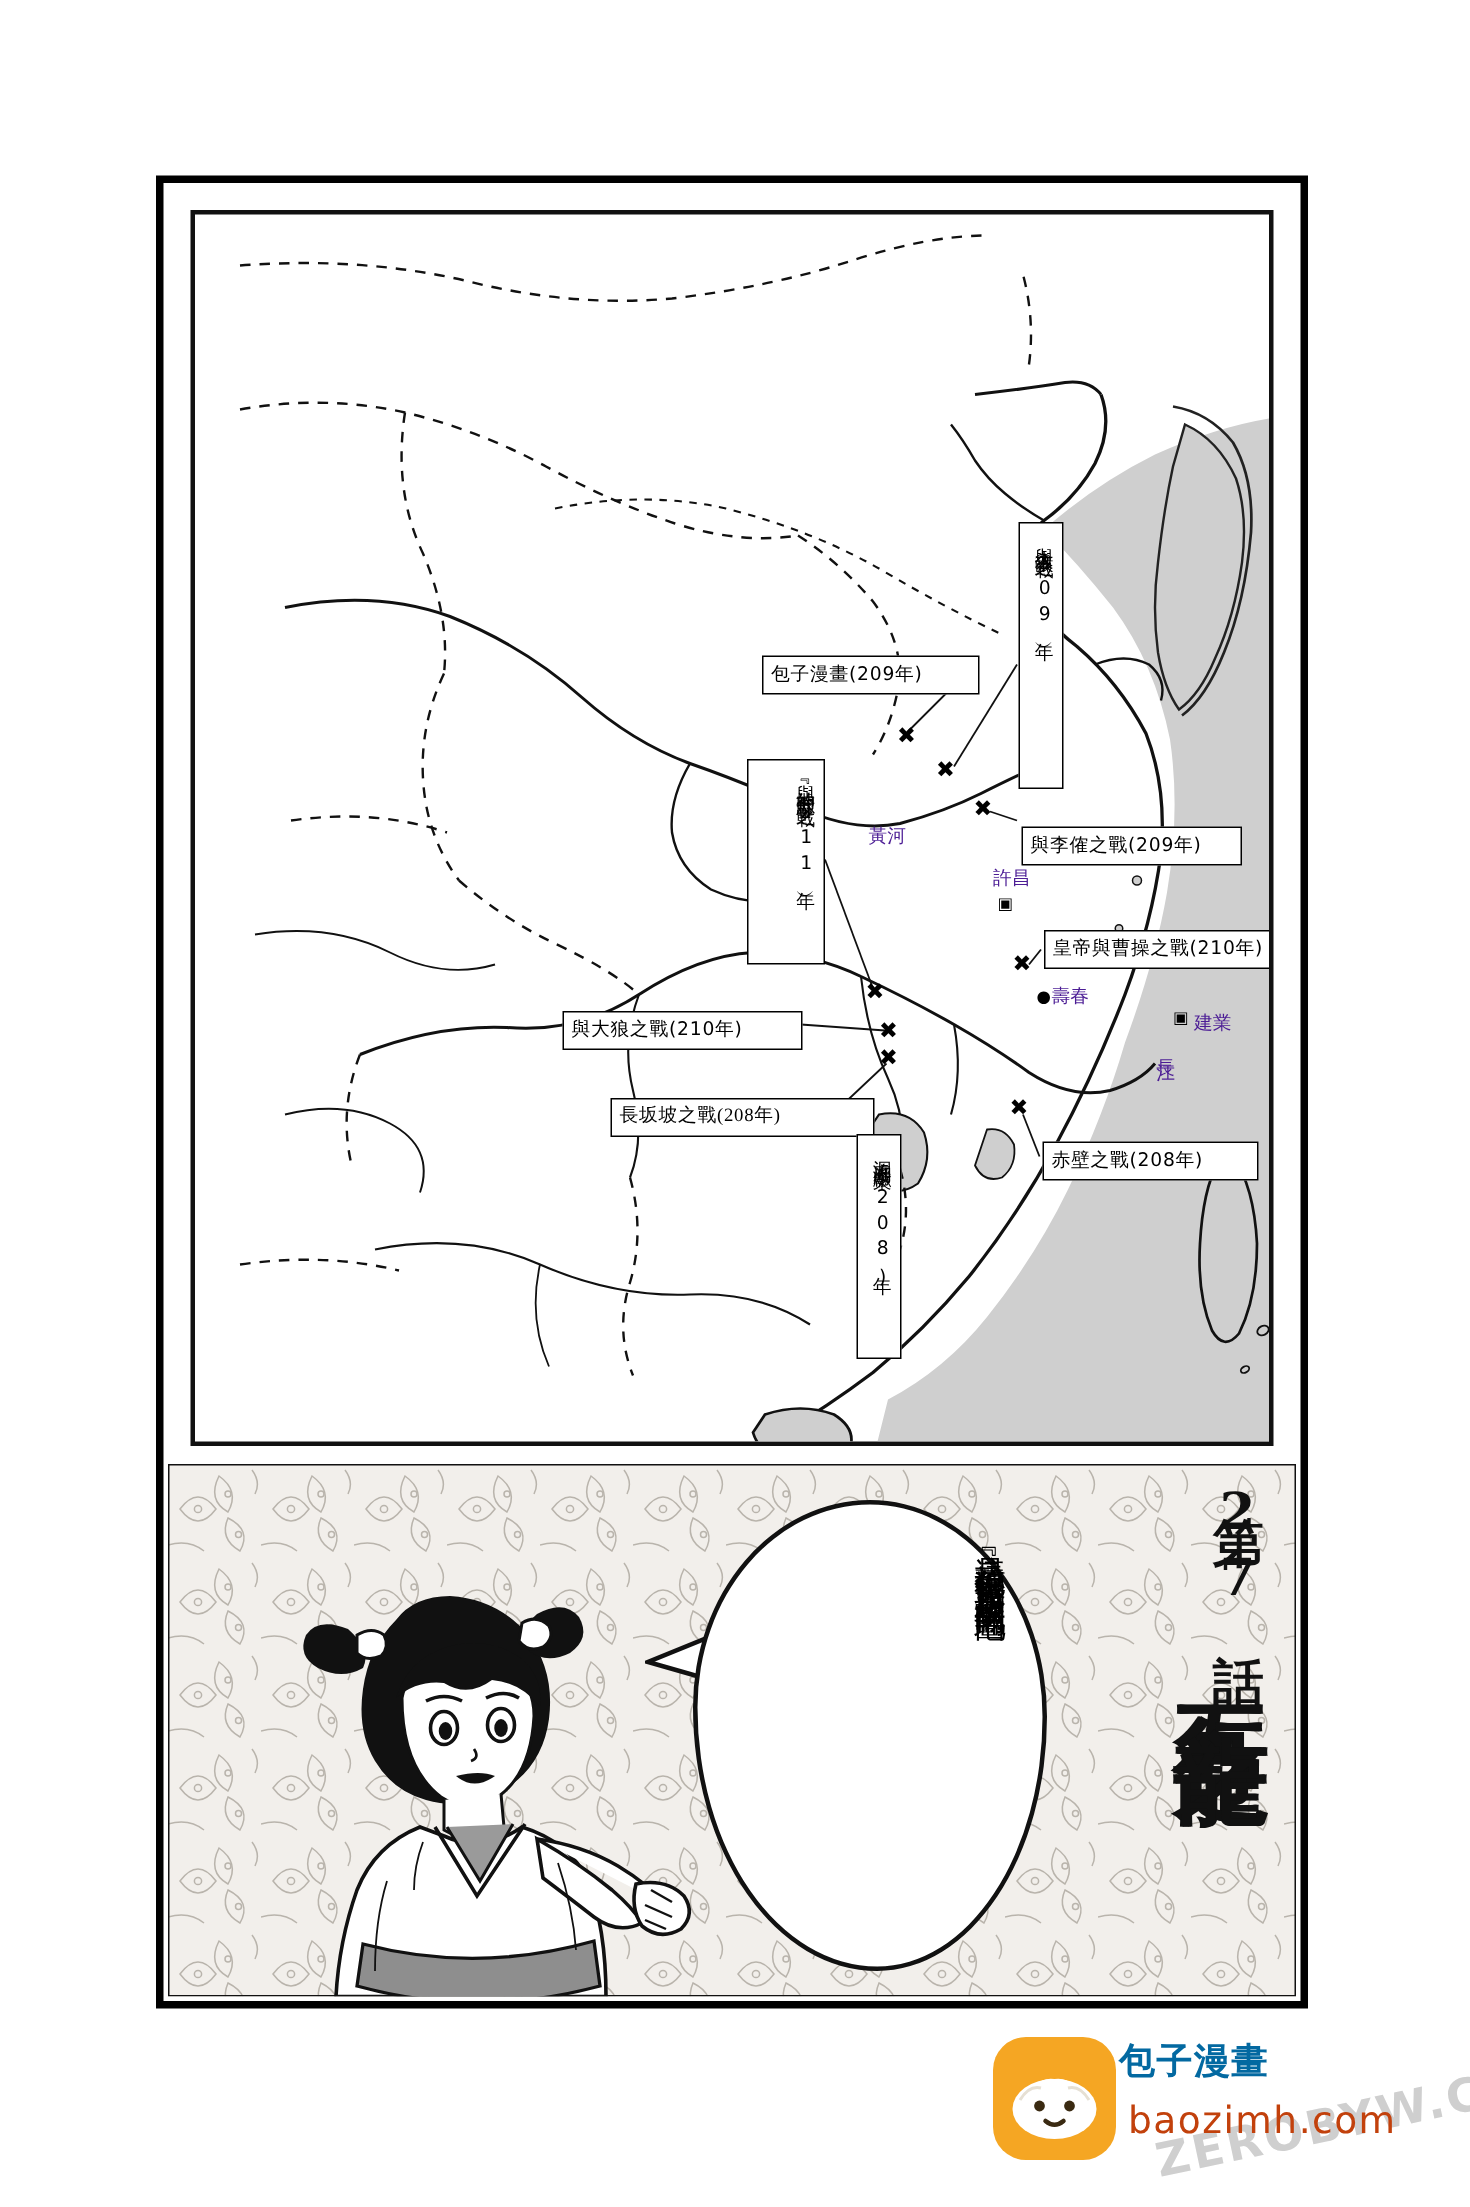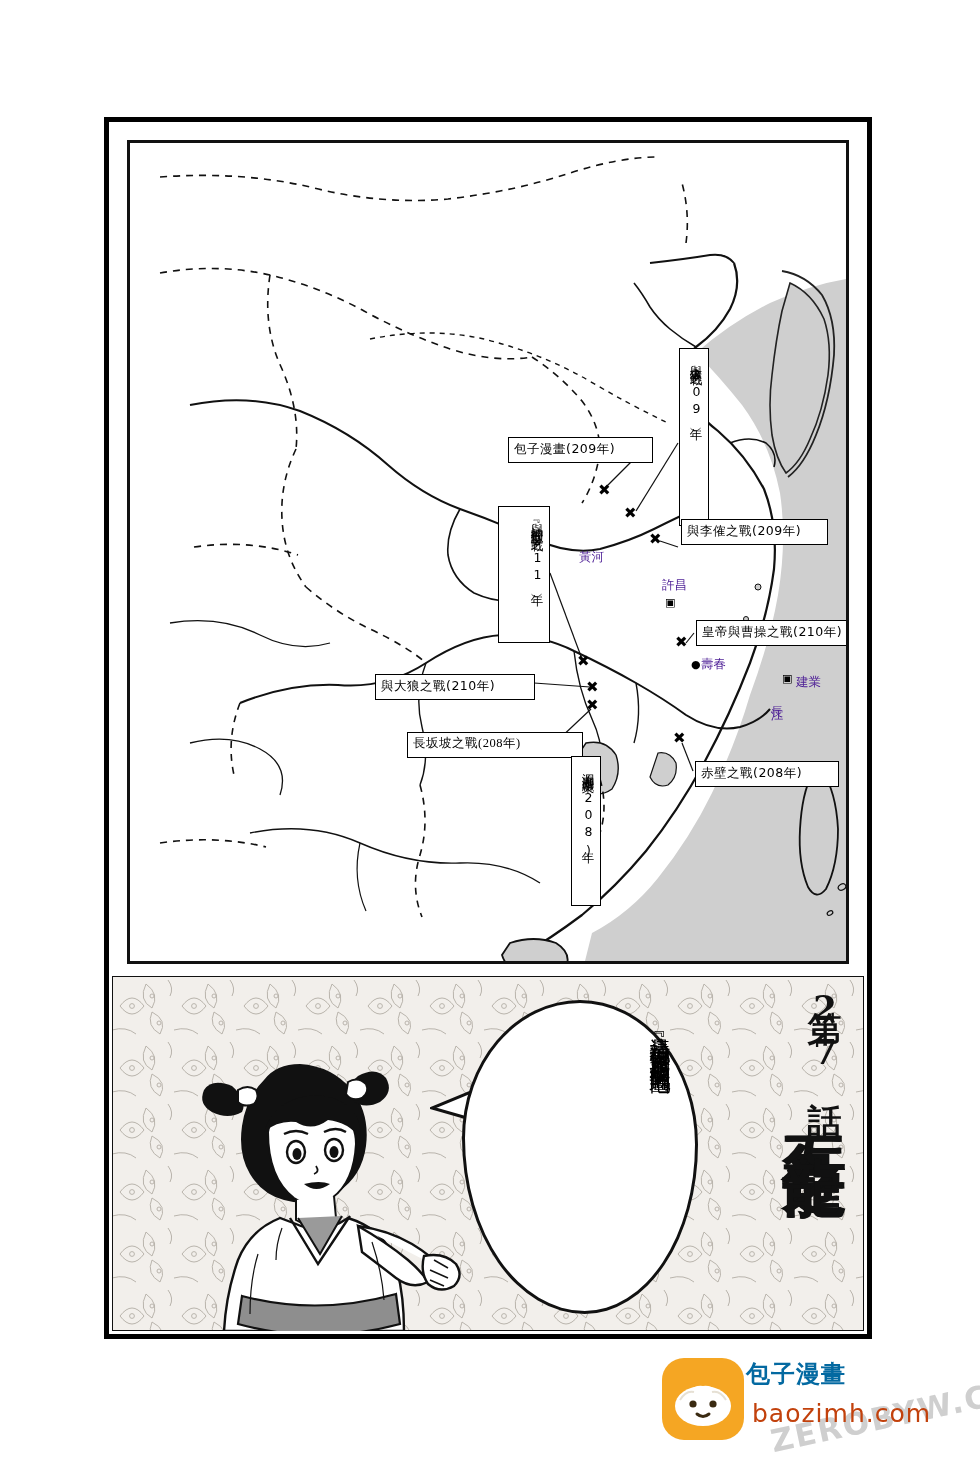--- a/index.html
+++ b/index.html
@@ -356,21 +356,21 @@
     <div class="marker-x" style="left:494px; top:363px;">✖</div>
     <div class="marker-x" style="left:519px; top:389px;">✖</div>
     <div class="marker-x" style="left:545px; top:492px;">✖</div>
     <div class="marker-x" style="left:447px; top:511px;">✖</div>
     <div class="marker-x" style="left:456px; top:537px;">✖</div>
     <div class="marker-x" style="left:456px; top:555px;">✖</div>
     <div class="marker-x" style="left:543px; top:588px;">✖</div>
 
     <div class="label-box vertical" style="left:549px; top:205px; width:30px; height:178px;">與大狼之戰（209年）</div>
     <div class="label-box" style="left:378px; top:294px; width:145px; height:26px;">包子漫畫(209年)</div>
-    <div class="label-box" style="left:551px; top:376px; width:147px; height:26px;">與李傕之戰(209年)</div>
+    <div class="label-box" style="left:551px; top:408px; width:147px; height:26px;">與李傕之戰(209年)</div>
     <div class="label-box vertical" style="left:368px; top:363px; width:52px; height:137px;">與『神的聖杯』之戰（211年）</div>
     <div class="label-box" style="left:566px; top:477px; width:172px; height:26px;">皇帝與曹操之戰(210年)</div>
     <div class="label-box" style="left:245px; top:531px; width:160px; height:26px;">與大狼之戰(210年)</div>
     <div class="label-box" style="left:277px; top:589px; width:176px; height:26px;font-family:Liberation Serif, serif;">長坂坡之戰(208年)</div>
     <div class="label-box vertical" style="left:441px; top:613px; width:30px; height:150px;">洞庭湖獻策(208年)</div>
     <div class="label-box" style="left:565px; top:618px; width:144px; height:26px;">赤壁之戰(208年)</div>
   </div>
 
   <div class="bottom-panel">
 

